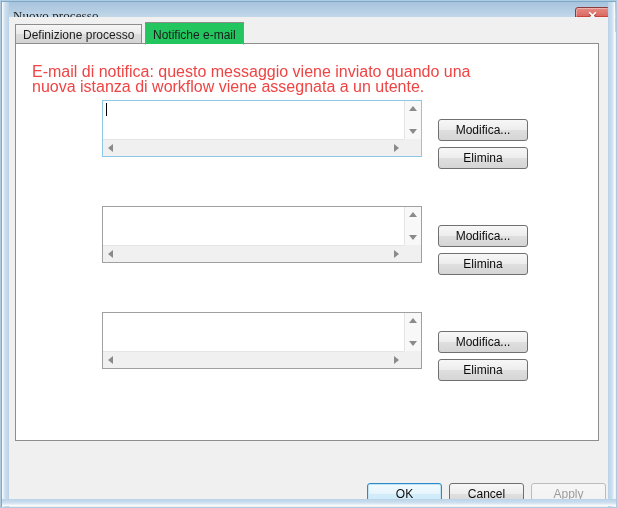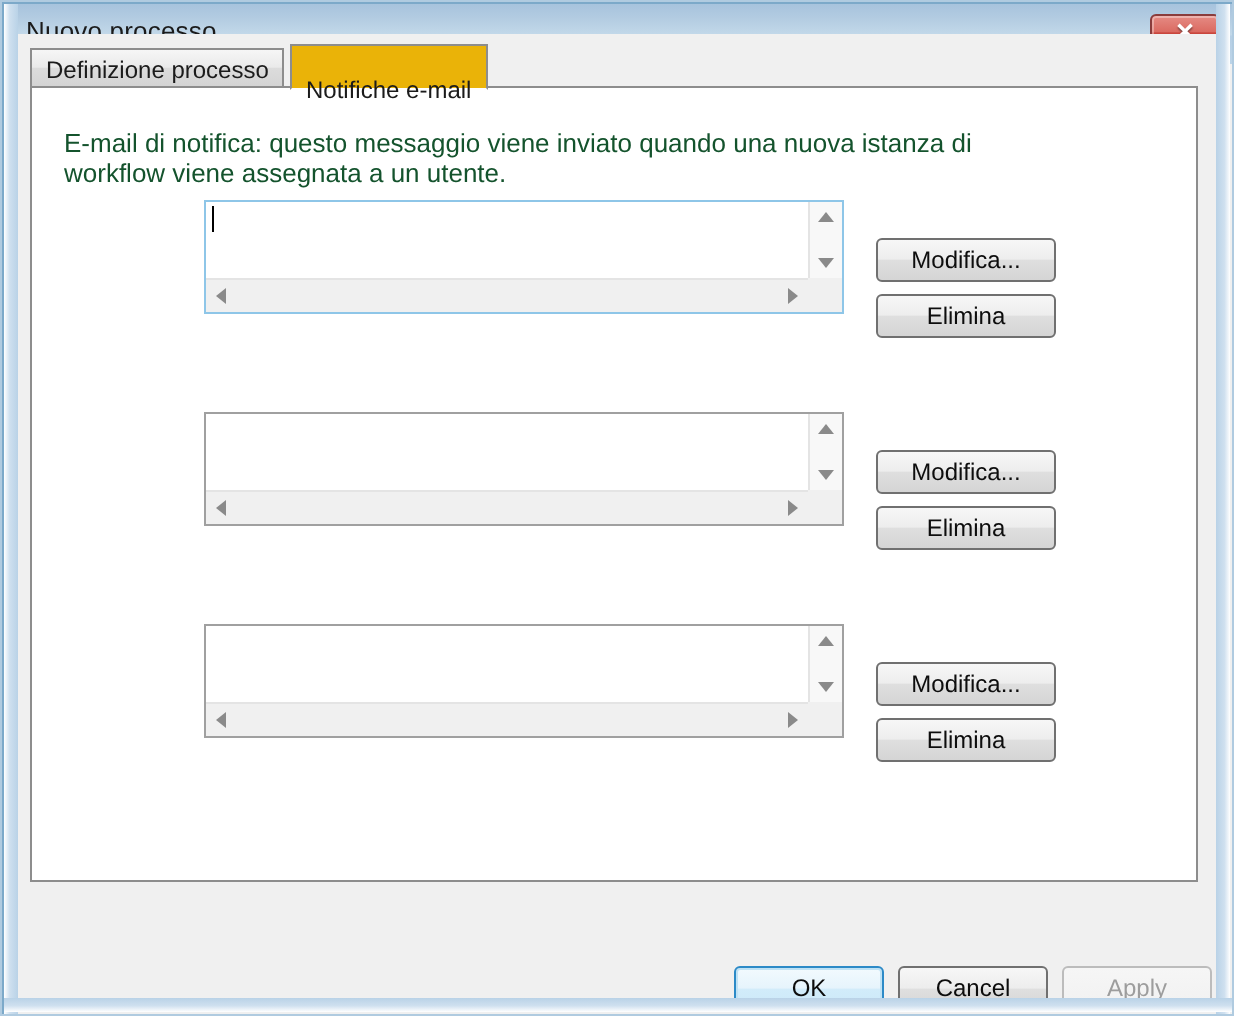--- a/index.html
+++ b/index.html
@@ -60,20 +60,21 @@
     box-sizing: border-box;
   }
   .title-text {
     position: absolute;
     left: 11px;
     top: 6px;
     font-size: 13px;
     color: #1b1b1b;
     letter-spacing: 0.1px;
     white-space: nowrap;
+    font-family: Liberation Serif, serif;
   }
   .close-button {
     position: absolute;
     right: 7px;
     top: 5px;
     width: 35px;
     height: 19px;
     box-sizing: border-box;
     border: 1px solid #8a3c3c;
     border-radius: 3px;
@@ -121,44 +122,44 @@
     font-size: 12px;
     color: #1b1b1b;
     padding: 2px 7px 0 7px;
     line-height: 17px;
     white-space: nowrap;
     cursor: pointer;
   }
   .tab.selected {
     top: 0px;
     height: 23px;
-    background: #eab308;
+    background: #22c55e;
     border-bottom: 1px solid #ffffff;
     z-index: 5;
     line-height: 19px;
-    padding-top: 13px;
+    padding-top: 3px;
   }
 
   .tabpanel {
     position: absolute;
     left: 6px;
     top: 26px;
     width: 584px;
     height: 398px;
     box-sizing: border-box;
     border: 1px solid #8d8d8d;
     background: #ffffff;
     overflow: hidden;
   }
 
   
   .section-label {
     position: absolute;
-    font-size: 13px;
-    color: #14532d;
+    font-size: 16px;
+    color: #ef4444;
     line-height: 15px;
     white-space: pre-line;
   }
 
   
   .textbox {
     position: absolute;
     width: 320px;
     height: 57px;
     box-sizing: border-box;

